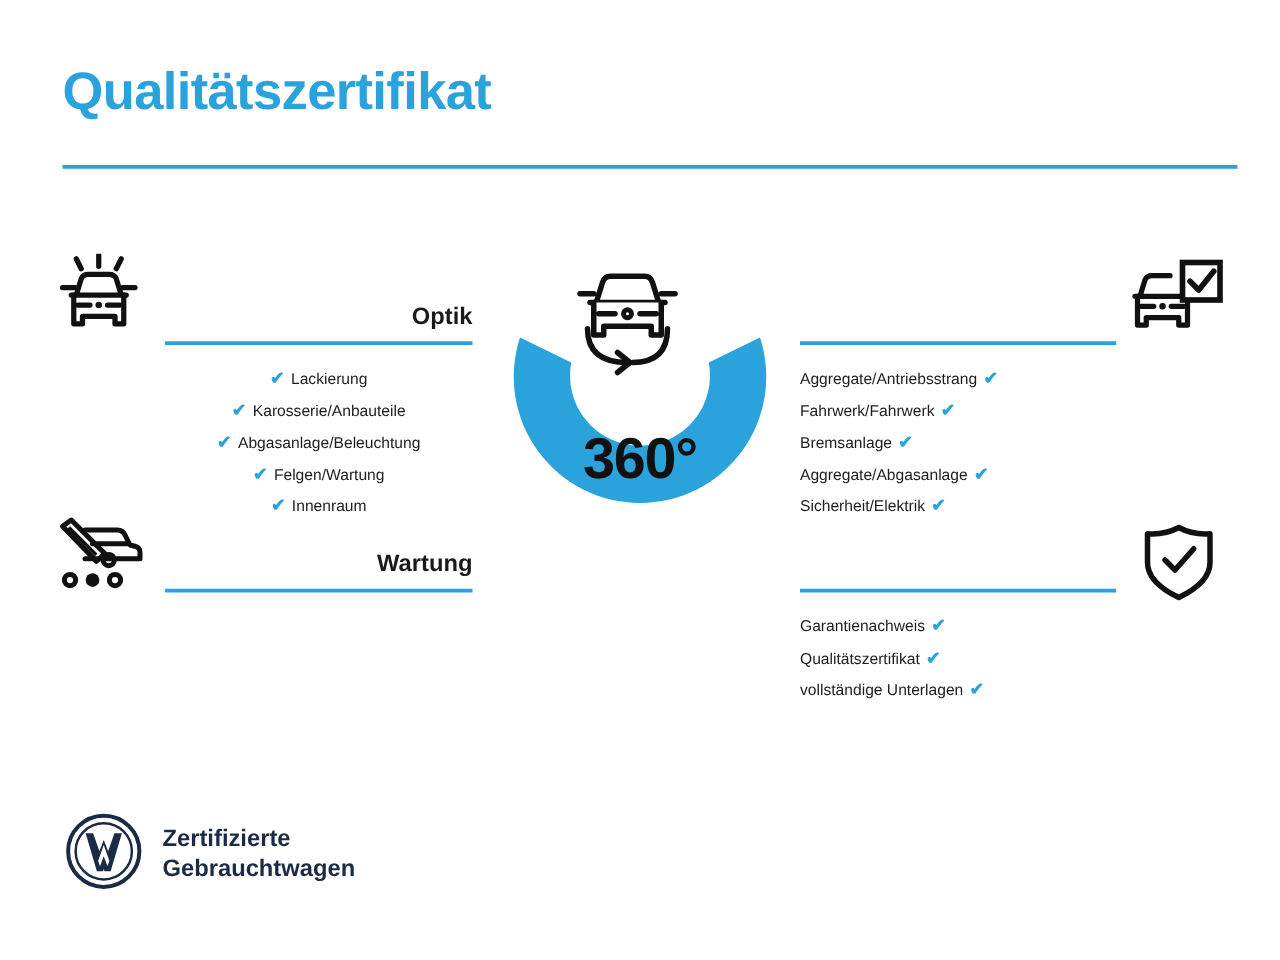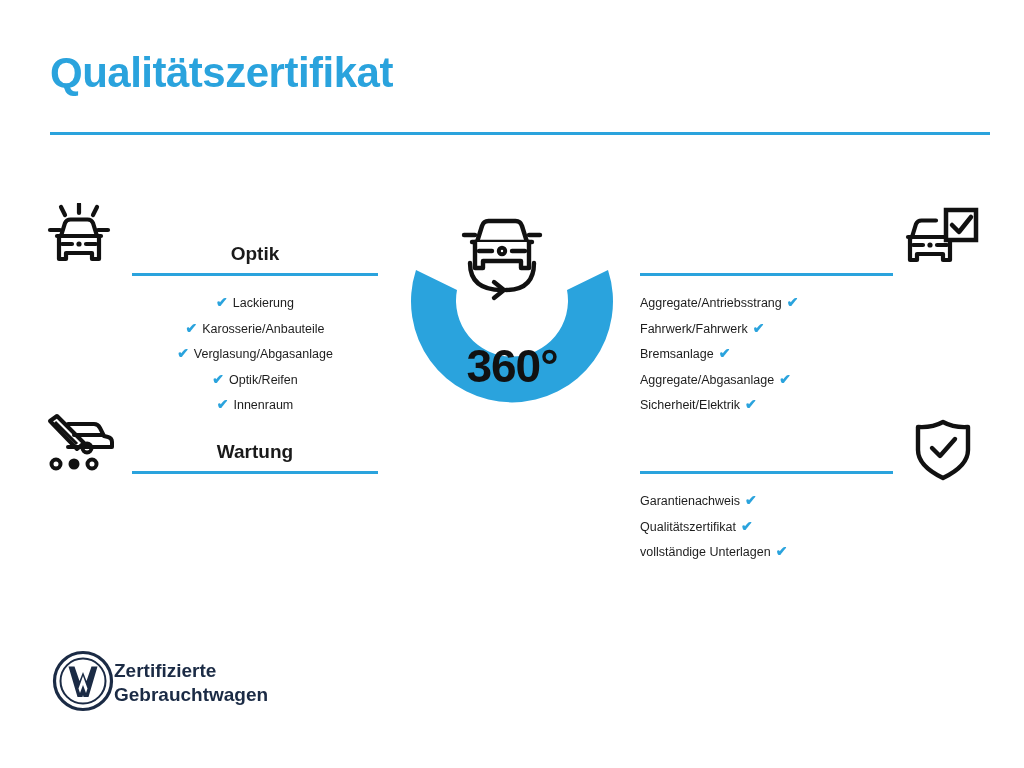--- a/index.html
+++ b/index.html
@@ -70,21 +70,21 @@
     font-size: 12.5px;
     line-height: 24.5px;
     color: #1d1d1d;
     white-space: nowrap;
   }
   .chk {
     color: #2aa3dd;
     font-weight: bold;
     font-size: 14px;
   }
-  .left .sec-title { text-align: center; }
+  .left .sec-title { text-align: right; }
   .left .sec-list li { text-align: center; }
   .left .chk { margin-right: 5px; }
   .right .sec-title { text-align: right; }
   .right .sec-list li { text-align: left; }
   .right .chk { margin-left: 5px; }
 
   
   #sec-optik     { left: 132px; top: 242px; width: 246px; }
   #sec-wartung   { left: 132px; top: 440px; width: 246px; }
   #sec-technik   { left: 640px; top: 242px; width: 253px; }
@@ -121,20 +121,21 @@
     line-height: 1;
   }
 
   
   #footer-logo {
     position: absolute;
     left: 52px;
     top: 650px;
     display: flex;
     align-items: center;
+    gap: 16px;
   }
   #footer-text {
     font-size: 19px;
     font-weight: bold;
     line-height: 24px;
     color: #1b2b45;
     white-space: pre-line;
   }
 </style>
 </head>
@@ -228,22 +229,22 @@
 </div>
 
 <div class="section left" id="sec-optik">
   <div class="sec-head">
     <div class="sec-title">Optik</div>
     <div class="sec-rule"></div>
   </div>
   <ul class="sec-list">
     <li><span class="chk">✔</span><span>Lackierung</span></li>
     <li><span class="chk">✔</span><span>Karosserie/Anbauteile</span></li>
-    <li><span class="chk">✔</span><span>Verglasung/Abgasanlage</span></li>
-    <li><span class="chk">✔</span><span>Optik/Reifen</span></li>
+    <li><span class="chk">✔</span><span>Abgasanlage/Beleuchtung</span></li>
+    <li><span class="chk">✔</span><span>Felgen/Wartung</span></li>
     <li><span class="chk">✔</span><span>Innenraum</span></li>
   </ul>
 </div>
 
 <div class="section left" id="sec-wartung">
   <div class="sec-head">
     <div class="sec-title">Wartung</div>
     <div class="sec-rule"></div>
   </div>
 </div>

